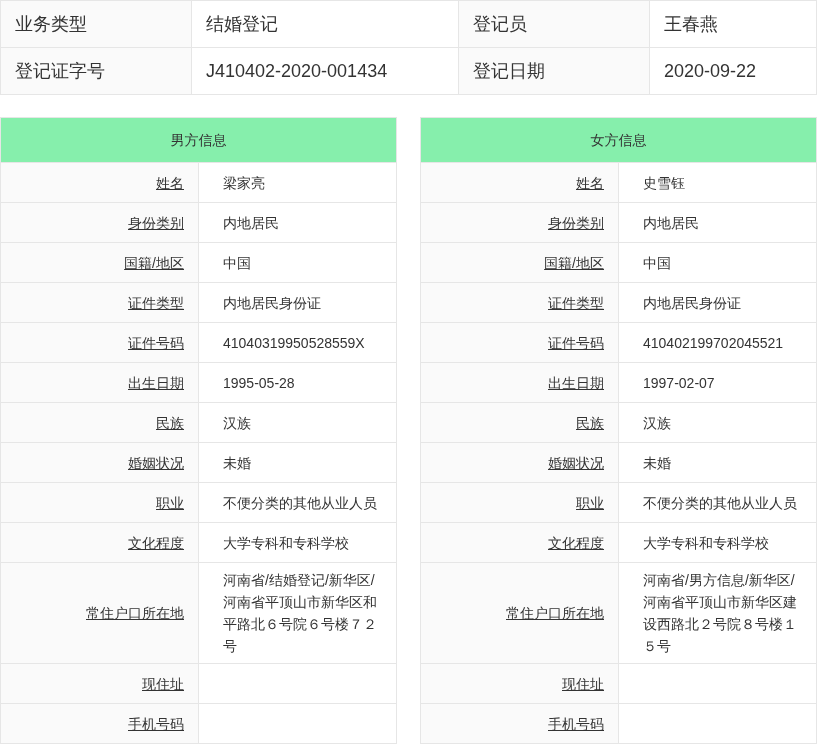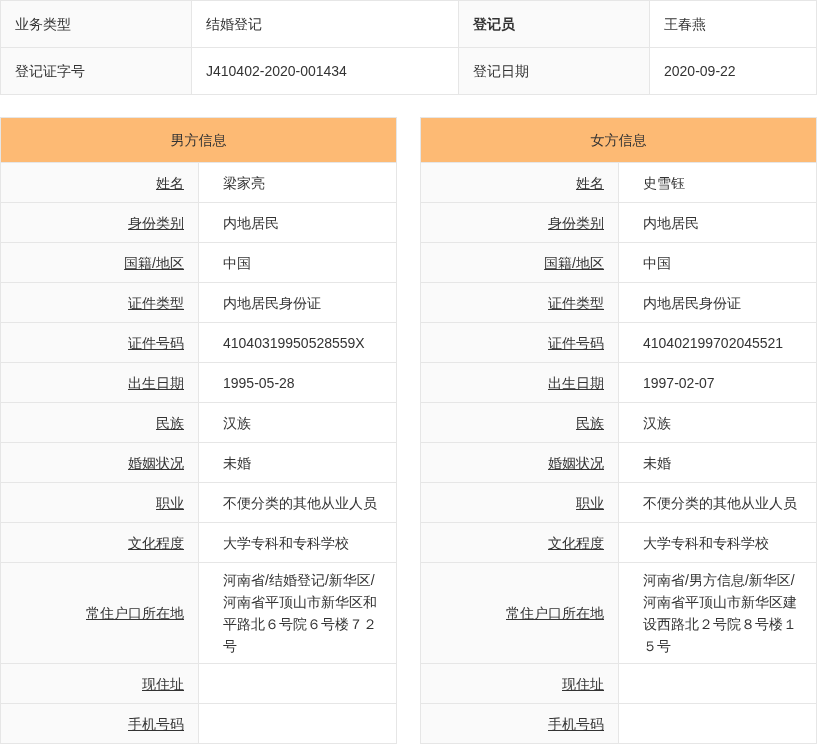--- a/index.html
+++ b/index.html
@@ -31,21 +31,21 @@
     width: 817px;
     border-top: 1px solid #e6e6e6;
     border-left: 1px solid #e6e6e6;
   }
   table.top td {
     border-right: 1px solid #e6e6e6;
     border-bottom: 1px solid #e6e6e6;
     height: 38px;
     padding: 4px 10px;
     vertical-align: middle;
-    font-size: 14px;
+    font-size: 18px;
     line-height: 20px;
   }
   td.lbl {
     background: #fafafa;
     text-align: right;
     color: #333333;
     white-space: nowrap;
   }
   td.val {
     background: #ffffff;
@@ -81,21 +81,21 @@
   table.person td {
     border-right: 1px solid #e6e6e6;
     border-bottom: 1px solid #e6e6e6;
     padding: 6px 10px;
     vertical-align: middle;
     font-size: 14px;
     line-height: 22px;
     height: 27px;
   }
   table.person td.hdr {
-    background: #fdba74;
+    background: #86efac;
     text-align: center;
     height: 32px;
     color: #333333;
   }
   table.person td.lbl {
     width: 153px;
     background: #fafafa;
     text-align: right;
     padding-right: 14px;
     white-space: nowrap;
@@ -117,21 +117,21 @@
 </head>
 <body>
 
 <div class="page">
 
   <table class="tbl top">
     <tbody>
       <tr>
         <td class="lbl" style="width:166px;">业务类型</td>
         <td class="val" style="width:242px;">结婚登记</td>
-        <td class="lbl" style="width:166px;font-weight:bold;">登记员</td>
+        <td class="lbl" style="width:166px;">登记员</td>
         <td class="val">王春燕</td>
       </tr>
       <tr>
         <td class="lbl">登记证字号</td>
         <td class="val">J410402-2020-001434</td>
         <td class="lbl">登记日期</td>
         <td class="val">2020-09-22</td>
       </tr>
     </tbody>
   </table>

